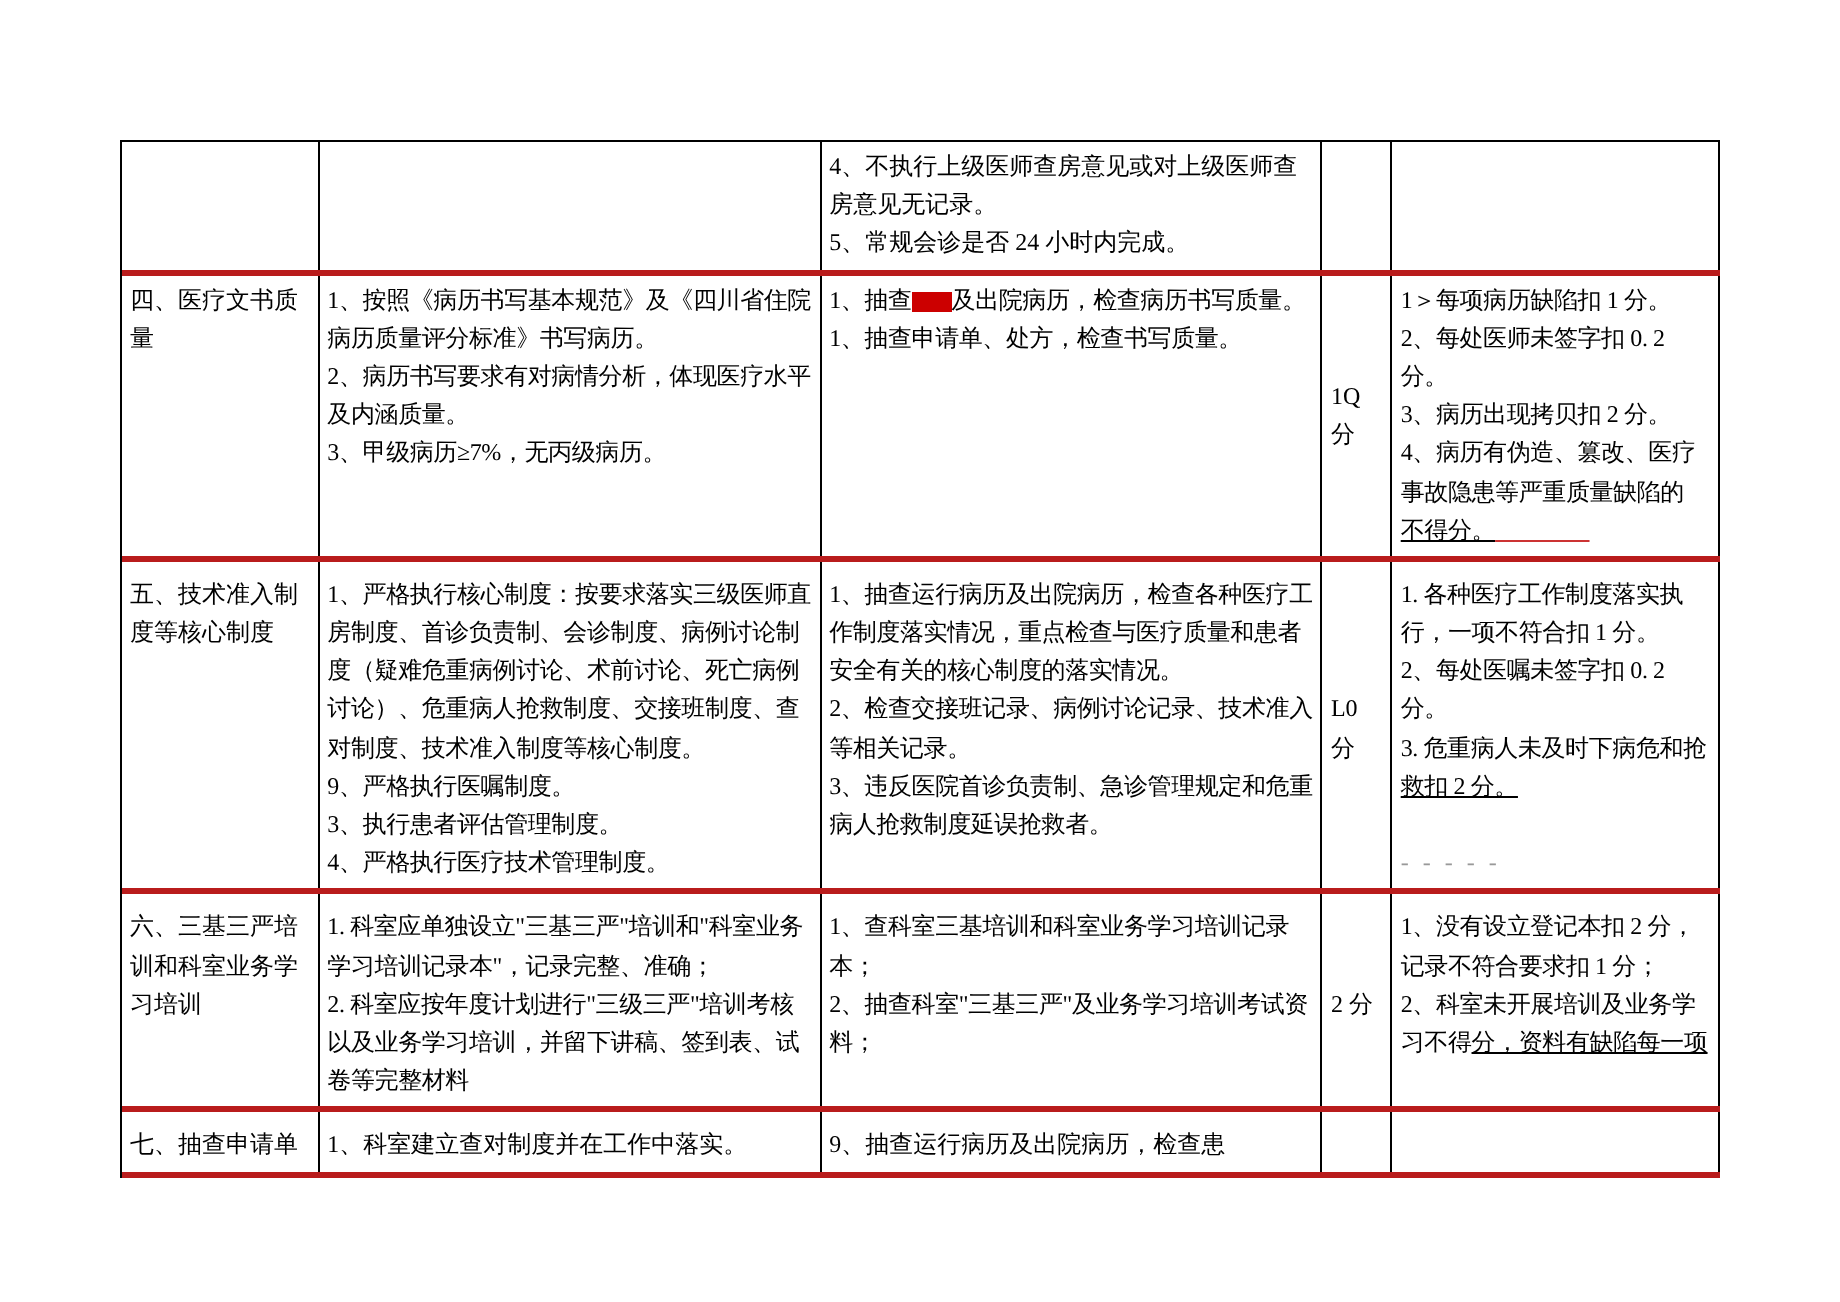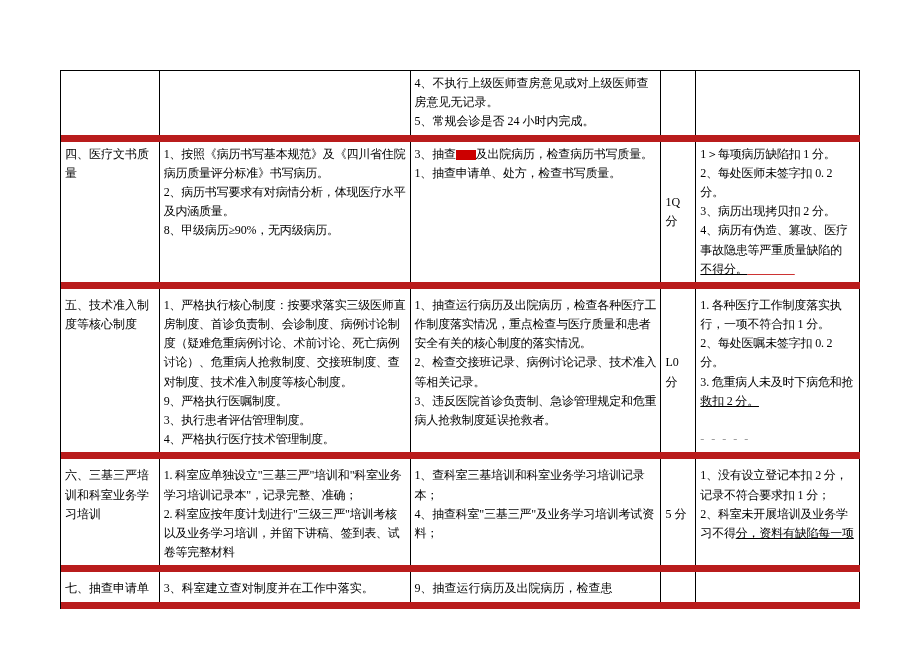--- a/index.html
+++ b/index.html
@@ -17,21 +17,21 @@
     border-top: 1px solid #000;
     border-left: 1px solid #000;
   }
   table {
     border-collapse: collapse;
     width: 100%;
     table-layout: fixed;
   }
   td {
     border-right: 1px solid #000;
-    border-bottom: 7px solid #b91c1c;
+    border-bottom: 3px solid #b91c1c;
     padding: 3px 4px;
     vertical-align: top;
     line-height: 1.6;
     word-break: break-all;
   }
   .col1 { width: 90px; }
   .col2 { width: 230px; }
   .col3 { width: 230px; }
   .col4 { width: 32px; }
   .col5 { width: 150px; }
@@ -73,23 +73,23 @@
   <td style="white-space:pre-line">4、不执行上级医师查房意见或对上级医师查房意见无记录。
 5、常规会诊是否 24 小时内完成。</td>
   <td></td>
   <td></td>
 </tr>
 
 <tr>
   <td>四、医疗文书质量</td>
   <td style="white-space:pre-line" class="tight">1、按照《病历书写基本规范》及《四川省住院病历质量评分标准》书写病历。
 2、病历书写要求有对病情分析，体现医疗水平及内涵质量。
-8、甲级病历≥90%，无丙级病历。</td>
+3、甲级病历≥7%，无丙级病历。</td>
   <td class="tight">
-    <span>3、抽查</span><span class="red-block"></span><span class="red-block"></span><span style="white-space:pre-line">及出院病历，检查病历书写质量。
+    <span>1、抽查</span><span class="red-block"></span><span class="red-block"></span><span style="white-space:pre-line">及出院病历，检查病历书写质量。
 1、抽查申请单、处方，检查书写质量。</span>
   </td>
   <td style="vertical-align:middle">1Q 分</td>
   <td class="tight">
     <span style="white-space:pre-line">1＞每项病历缺陷扣 1 分。
 2、每处医师未签字扣 0. 2 分。
 3、病历出现拷贝扣 2 分。
 4、病历有伪造、篡改、医疗事故隐患等严重质量缺陷的</span><br>
     <span class="ul">不得分。</span><span class="ul" style="color:#c33">　　　　</span>
   </td>
@@ -127,39 +127,39 @@
           <td></td>
           <td></td>
           <td></td>
         </tr>
 
 <tr>
   <td>六、三基三严培训和科室业务学习培训</td>
   <td style="white-space:pre-line" class="tight">1. 科室应单独设立"三基三严"培训和"科室业务学习培训记录本"，记录完整、准确；
 2. 科室应按年度计划进行"三级三严"培训考核以及业务学习培训，并留下讲稿、签到表、试卷等完整材料</td>
   <td style="white-space:pre-line" class="tight">1、查科室三基培训和科室业务学习培训记录本；
-4、抽查科室"三基三严"及业务学习培训考试资料；</td>
-  <td style="vertical-align:middle">5 分</td>
+2、抽查科室"三基三严"及业务学习培训考试资料；</td>
+  <td style="vertical-align:middle">2 分</td>
   <td class="tight">
     <span style="white-space:pre-line">1、没有设立登记本扣 2 分，记录不符合要求扣 1 分；
 2、科室未开展培训及业务学习不得</span><span class="ul">分，资料有缺陷每一项</span>
   </td>
 </tr>
 
 <tr class="spacer-row">
           <td></td>
           <td></td>
           <td></td>
           <td></td>
           <td></td>
         </tr>
 
 <tr>
   <td>七、抽查申请单</td>
-  <td>3、科室建立查对制度并在工作中落实。</td>
+  <td>1、科室建立查对制度并在工作中落实。</td>
   <td>9、抽查运行病历及出院病历，检查患</td>
   <td></td>
   <td></td>
 </tr>
 
 </tbody>
     </table>
 </div>
 
 </body></html>

